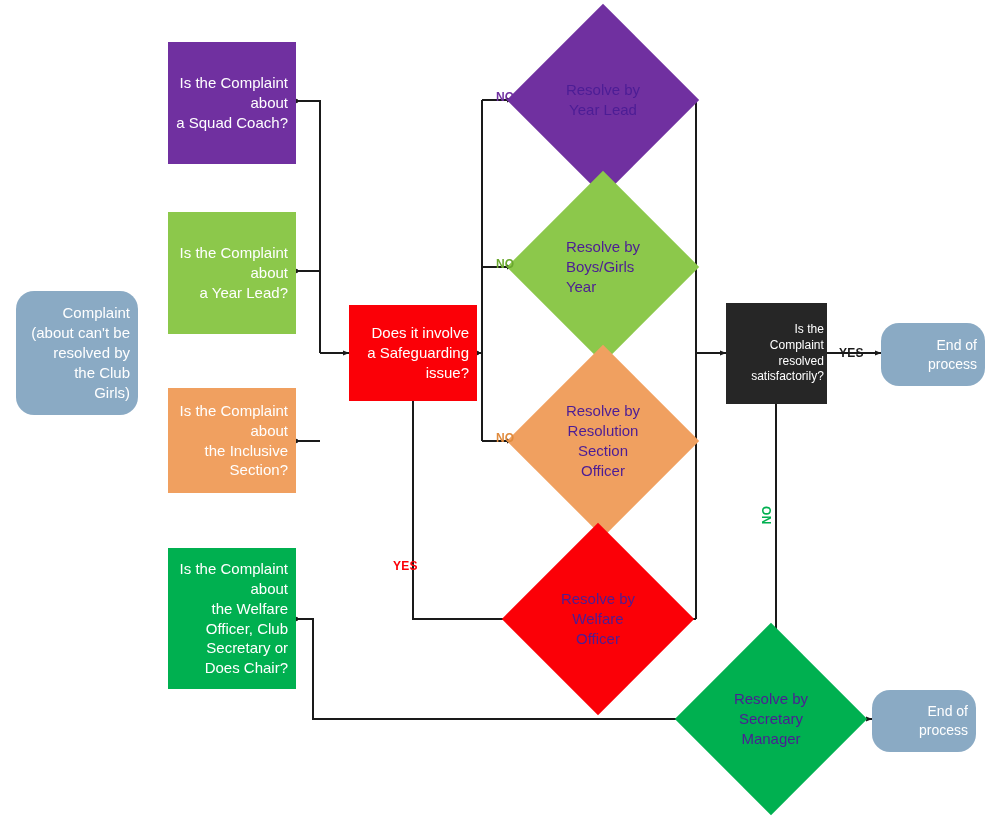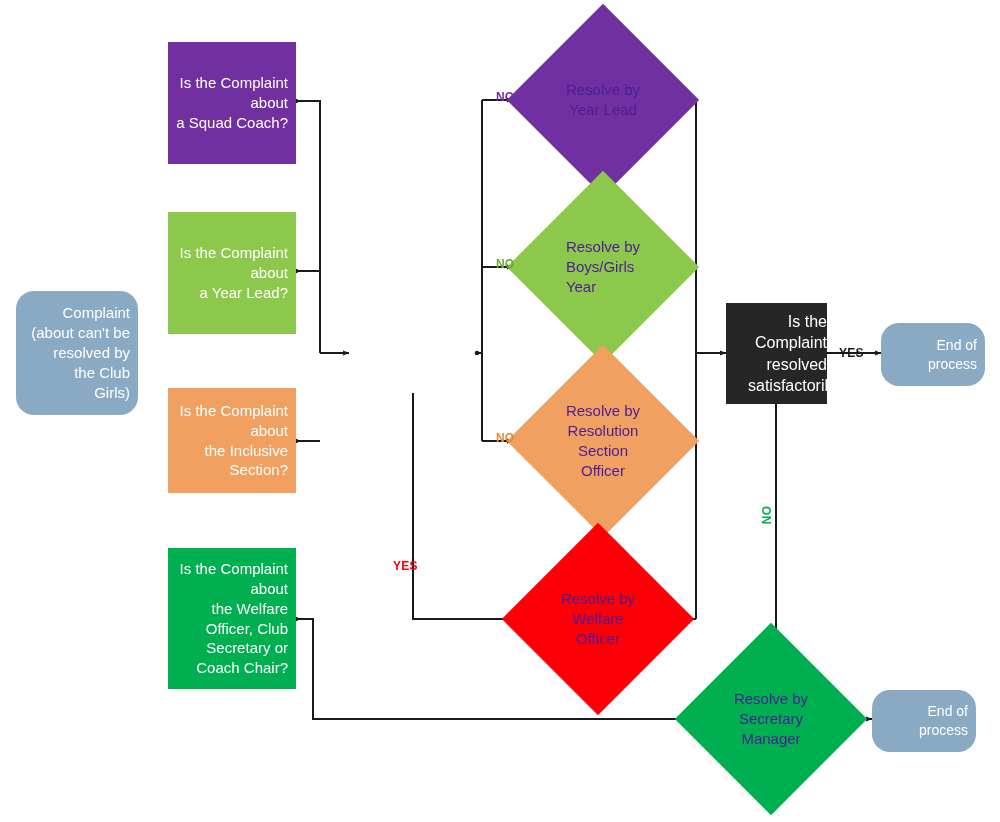--- a/index.html
+++ b/index.html
@@ -101,24 +101,31 @@
       <span>Is the Complaint</span><br>
       <span>about</span><br>
       <span>the </span><b>Inclusive Section</b><span>?</span>
     </span>
   </div>
 
   <div class="node rect" style="left:168px;top:548px;width:128px;height:141px;background:#00b050;font-size:15px;">
     <span class="txt">
       <span>Is the Complaint</span><br>
       <span>about</span><br>
-      <span>the </span><b>Welfare Officer, Club Secretary</b><span> or </span><b>Coach Chair</b><span>?</span>
-    </span>
-  </div>
-
+      <span>the </span><b>Welfare Officer, Club Secretary</b><span> or </span><b>Does Chair</b><span>?</span>
+    </span>
+  </div>
+
+  <div class="node rect" style="left:349px;top:305px;width:128px;height:96px;background:#fb0007;font-size:15px;">
+    <span class="txt">
+      <span>Does it involve</span><br>
+      <span>a </span><b>Safeguarding</b><br>
+      <span>issue?</span>
+    </span>
+  </div>
 
   <div class="diamond" style="left:535px;top:32px;width:136px;height:136px;">
     <div class="shape" style="background:#7030a0;"></div>
     <div class="label" style="font-size:15px;">
       <span>
         <span>Resolve by</span><br>
         <b>Year Lead</b>
       </span>
     </div>
   </div>
@@ -162,21 +169,21 @@
         <span>Resolve by</span><br>
         <b>Welfare</b><br>
         <b>Officer</b>
       </span>
     </div>
   </div>
   <div class="edge-label" style="left:393px;top:559px;font-size:12px;color:#fb0007;">
     <span>YES</span>
   </div>
 
-  <div class="node rect" style="left:726px;top:303px;width:101px;height:101px;background:#262626;font-size:16px;padding-left:22px;">
+  <div class="node rect" style="left:726px;top:303px;width:101px;height:101px;background:#262626;font-size:12px;padding-left:22px;">
     <span class="txt">
       <span>Is the</span><br>
       <b>Complaint</b><br>
       <span>resolved</span><br>
       <span>satisfactorily?</span>
     </span>
   </div>
   <div class="edge-label" style="left:839px;top:346px;font-size:12px;color:#1a1a1a;">
     <span>YES</span>
   </div>

